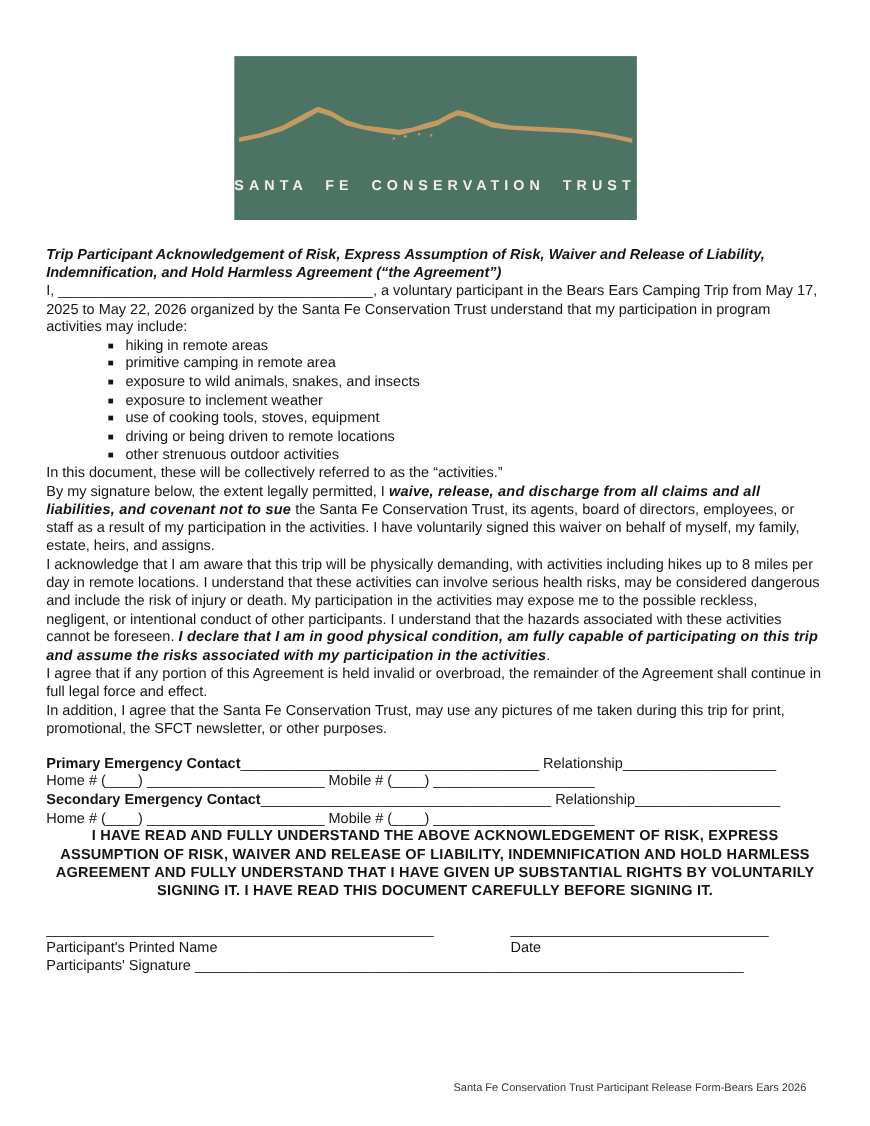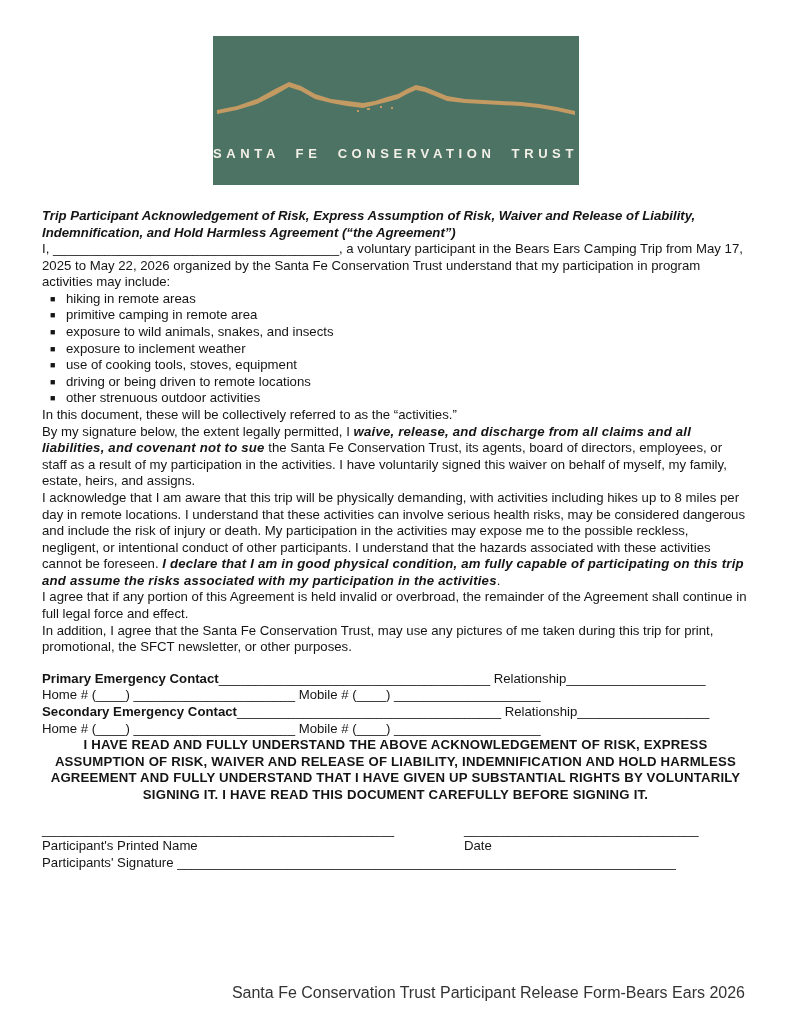--- a/index.html
+++ b/index.html
@@ -13,21 +13,21 @@
     font-family: "Liberation Sans", sans-serif;
     color: #151515;
     position: relative;
     overflow: hidden;
   }
   .page {
     position: relative;
     box-sizing: border-box;
     width: 791px;
     height: 980px;
-    padding: 36px 42px 0 42px;
+    padding: 51px 42px 0 42px;
   }
   
   .logo {
     position: relative;
     width: 366px;
     height: 149px;
     margin: 0 auto;
     background: #4d7365;
   }
   .logo svg {
@@ -65,20 +65,21 @@
   }
   .intro { margin-top: 15px; }
   ul.activities {
     margin: 0;
     padding: 0;
     list-style: none;
   }
   ul.activities li {
     font-size: 13.2px;
     line-height: 16.6px;
+    margin-left: 48px;
   }
   .bullet {
     display: inline-block;
     width: 16px;
     margin-left: 8px;
     font-size: 9px;
     vertical-align: 1px;
   }
   .bi {
     font-weight: bold;
@@ -99,22 +100,22 @@
     display: flex;
     margin-top: 18px;
   }
   .sig-left { width: 422px; }
   .sig-right { flex: 1; }
   .sig-line { margin-top: 26px; }
   .blank { white-space: nowrap; }
   .footer {
     position: absolute;
     top: 984px;
-    right: 46px;
-    font-size: 16px;
+    right: 58px;
+    font-size: 10px;
     color: #333333;
     text-align: right;
   }
 </style>
 </head>
 <body>
 
 <div class="page">
 
   <div class="logo">

